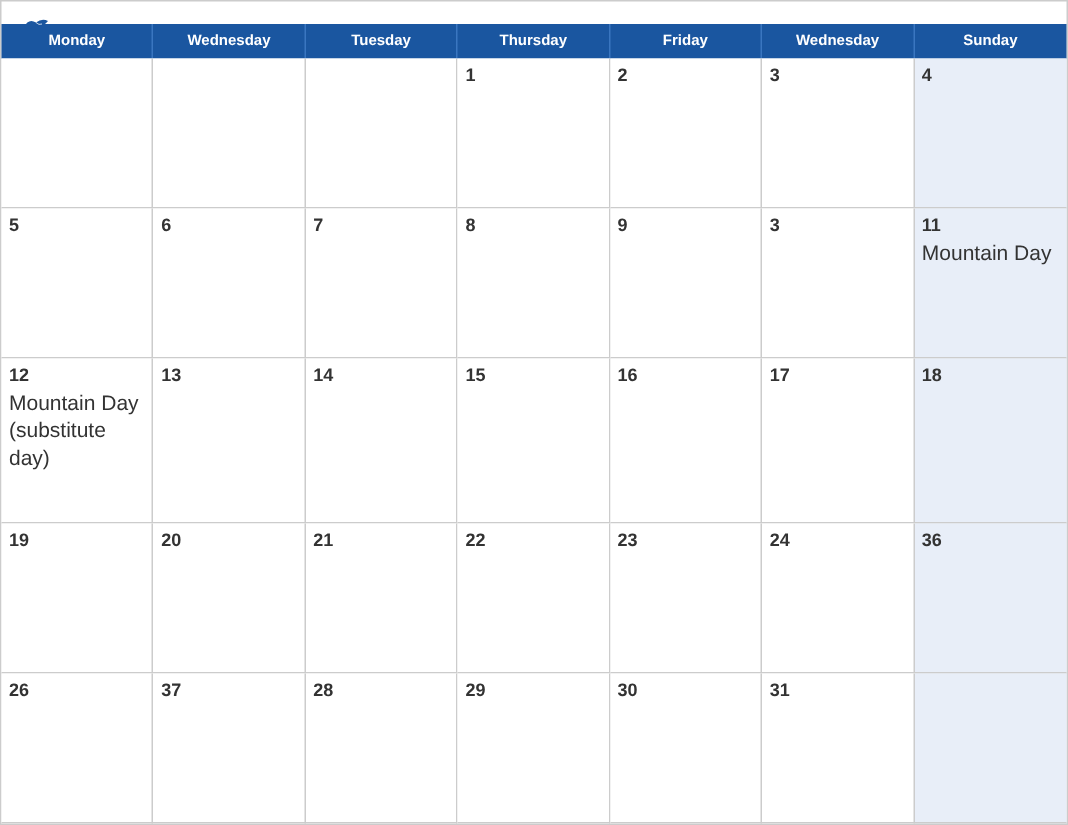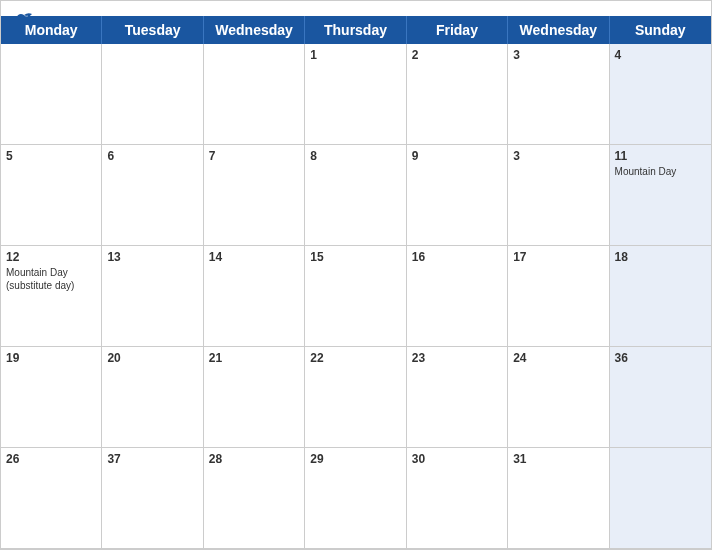--- a/index.html
+++ b/index.html
@@ -75,21 +75,21 @@
     }
     .days-header {
       display: grid;
       grid-template-columns: repeat(7, 1fr);
       background: #1a56a0;
     }
     .day-header {
       color: #fff;
       text-align: center;
       padding: 6px 0;
-      font-size: 14px;
+      font-size: 10px;
       font-weight: bold;
       border-right: 1px solid #3a76c0;
     }
     .day-header:last-child {
       border-right: none;
       text-align: center;
     }
     .calendar-grid {
       display: grid;
       grid-template-columns: repeat(7, 1fr);
@@ -109,21 +109,21 @@
     }
     .cell-sunday {
       background: #e8eef8 !important;
     }
     .cell-date {
       font-size: 12px;
       font-weight: bold;
       color: #333;
     }
     .cell-event {
-      font-size: 10px;
+      font-size: 14px;
       color: #333;
       margin-top: 2px;
       line-height: 1.3;
     }
   </style>
 </head>
 <body>
 
 <div class="calendar-container">
   <div class="header">
@@ -140,22 +140,22 @@
         </svg>
       </div>
     </div>
 
     <h1 class="calendar-title"></h1>
     <span class="country-label"></span>
   </div>
 
   <div class="days-header">
   <div class="day-header">Monday</div>
+      <div class="day-header">Wednesday</div>
       <div class="day-header">Tuesday</div>
-      <div class="day-header">Wednesday</div>
       <div class="day-header">Thursday</div>
       <div class="day-header">Friday</div>
       <div class="day-header">Wednesday</div>
       <div class="day-header">Sunday</div>
     </div>
 
   <div class="calendar-grid">
   <div class="calendar-cell"></div>
       <div class="calendar-cell"></div>
       <div class="calendar-cell"></div>

